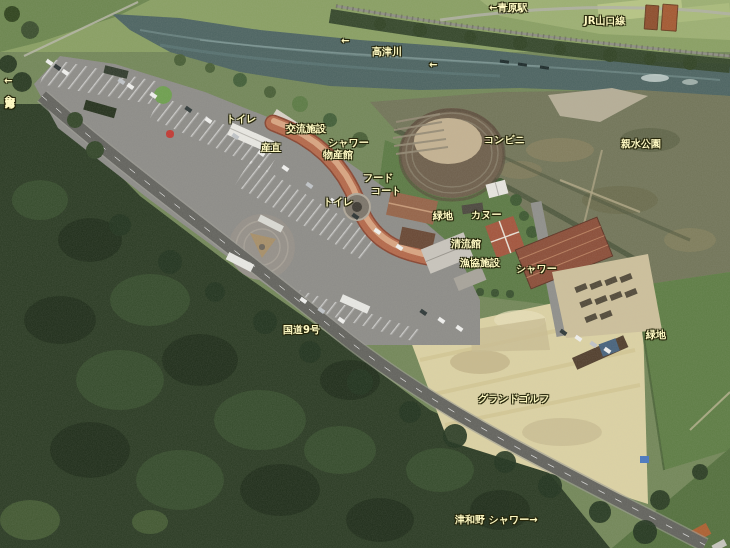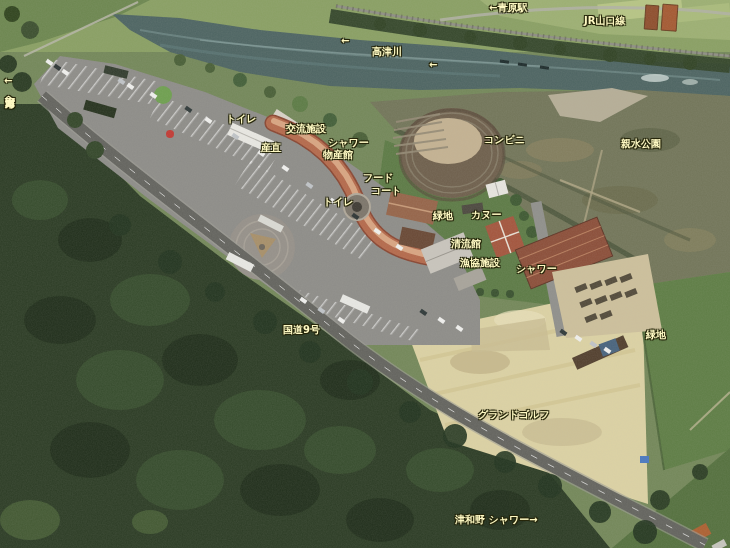--- a/index.html
+++ b/index.html
@@ -378,16 +378,16 @@
 <span class="lbl" style="left:323px;top:197px">トイレ</span>
 <span class="lbl" style="left:484px;top:135px">コンビニ</span>
 <span class="lbl" style="left:621px;top:139px">親水公園</span>
 <span class="lbl" style="left:433px;top:211px">緑地</span>
 <span class="lbl" style="left:471px;top:210px">カヌー</span>
 <span class="lbl" style="left:451px;top:239px">清流館</span>
 <span class="lbl" style="left:460px;top:258px">漁協施設</span>
 <span class="lbl" style="left:516px;top:264px">シャワー</span>
 <span class="lbl" style="left:283px;top:325px">国道9号</span>
 <span class="lbl" style="left:646px;top:330px">緑地</span>
-<span class="lbl" style="left:478px;top:410px">グランドゴルフ</span>
+<span class="lbl" style="left:478px;top:394px">グランドゴルフ</span>
 <span class="lbl" style="left:455px;top:515px">津和野 シャワー→</span>
 
 </div>
 
 </body></html>

